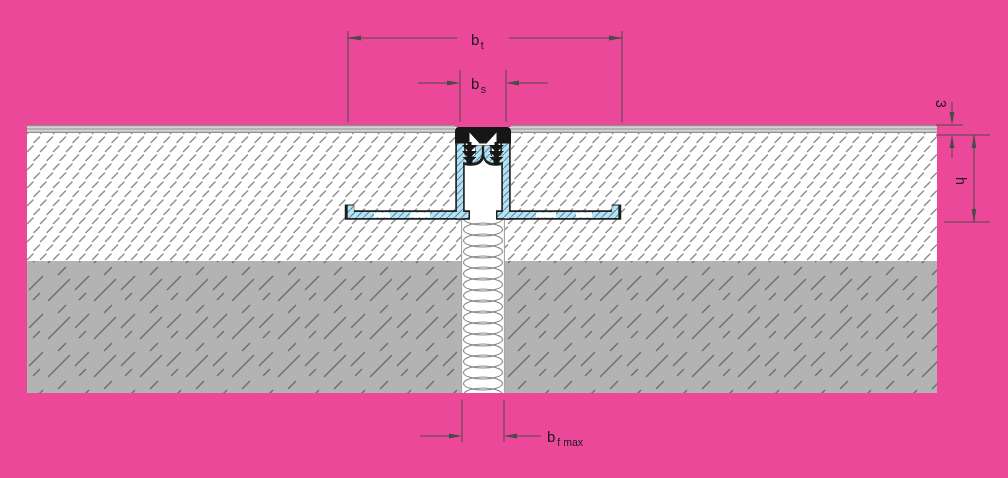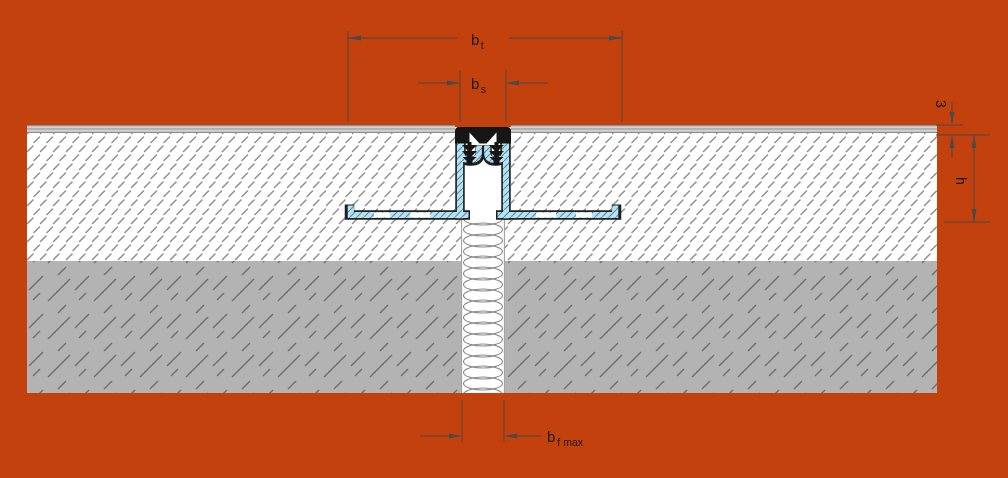--- a/index.html
+++ b/index.html
@@ -1,16 +1,16 @@
 <!DOCTYPE html>
 <html><head>
 <meta charset="utf-8">
 <style>
   html,body{margin:0;padding:0;background:#fff;}
-  .stage{position:relative;width:1008px;height:478px;background:#c2410c;overflow:hidden;
+  .stage{position:relative;width:1008px;height:478px;background:#ec4899;overflow:hidden;
          font-family:"Liberation Sans", sans-serif;}
   svg{position:absolute;left:0;top:0;}
   svg text{font-family:"Liberation Sans", sans-serif;}
 </style>
 </head>
 <body>
 
 <div class="stage">
 <svg width="1008" height="478" viewBox="0 0 1008 478">
 

